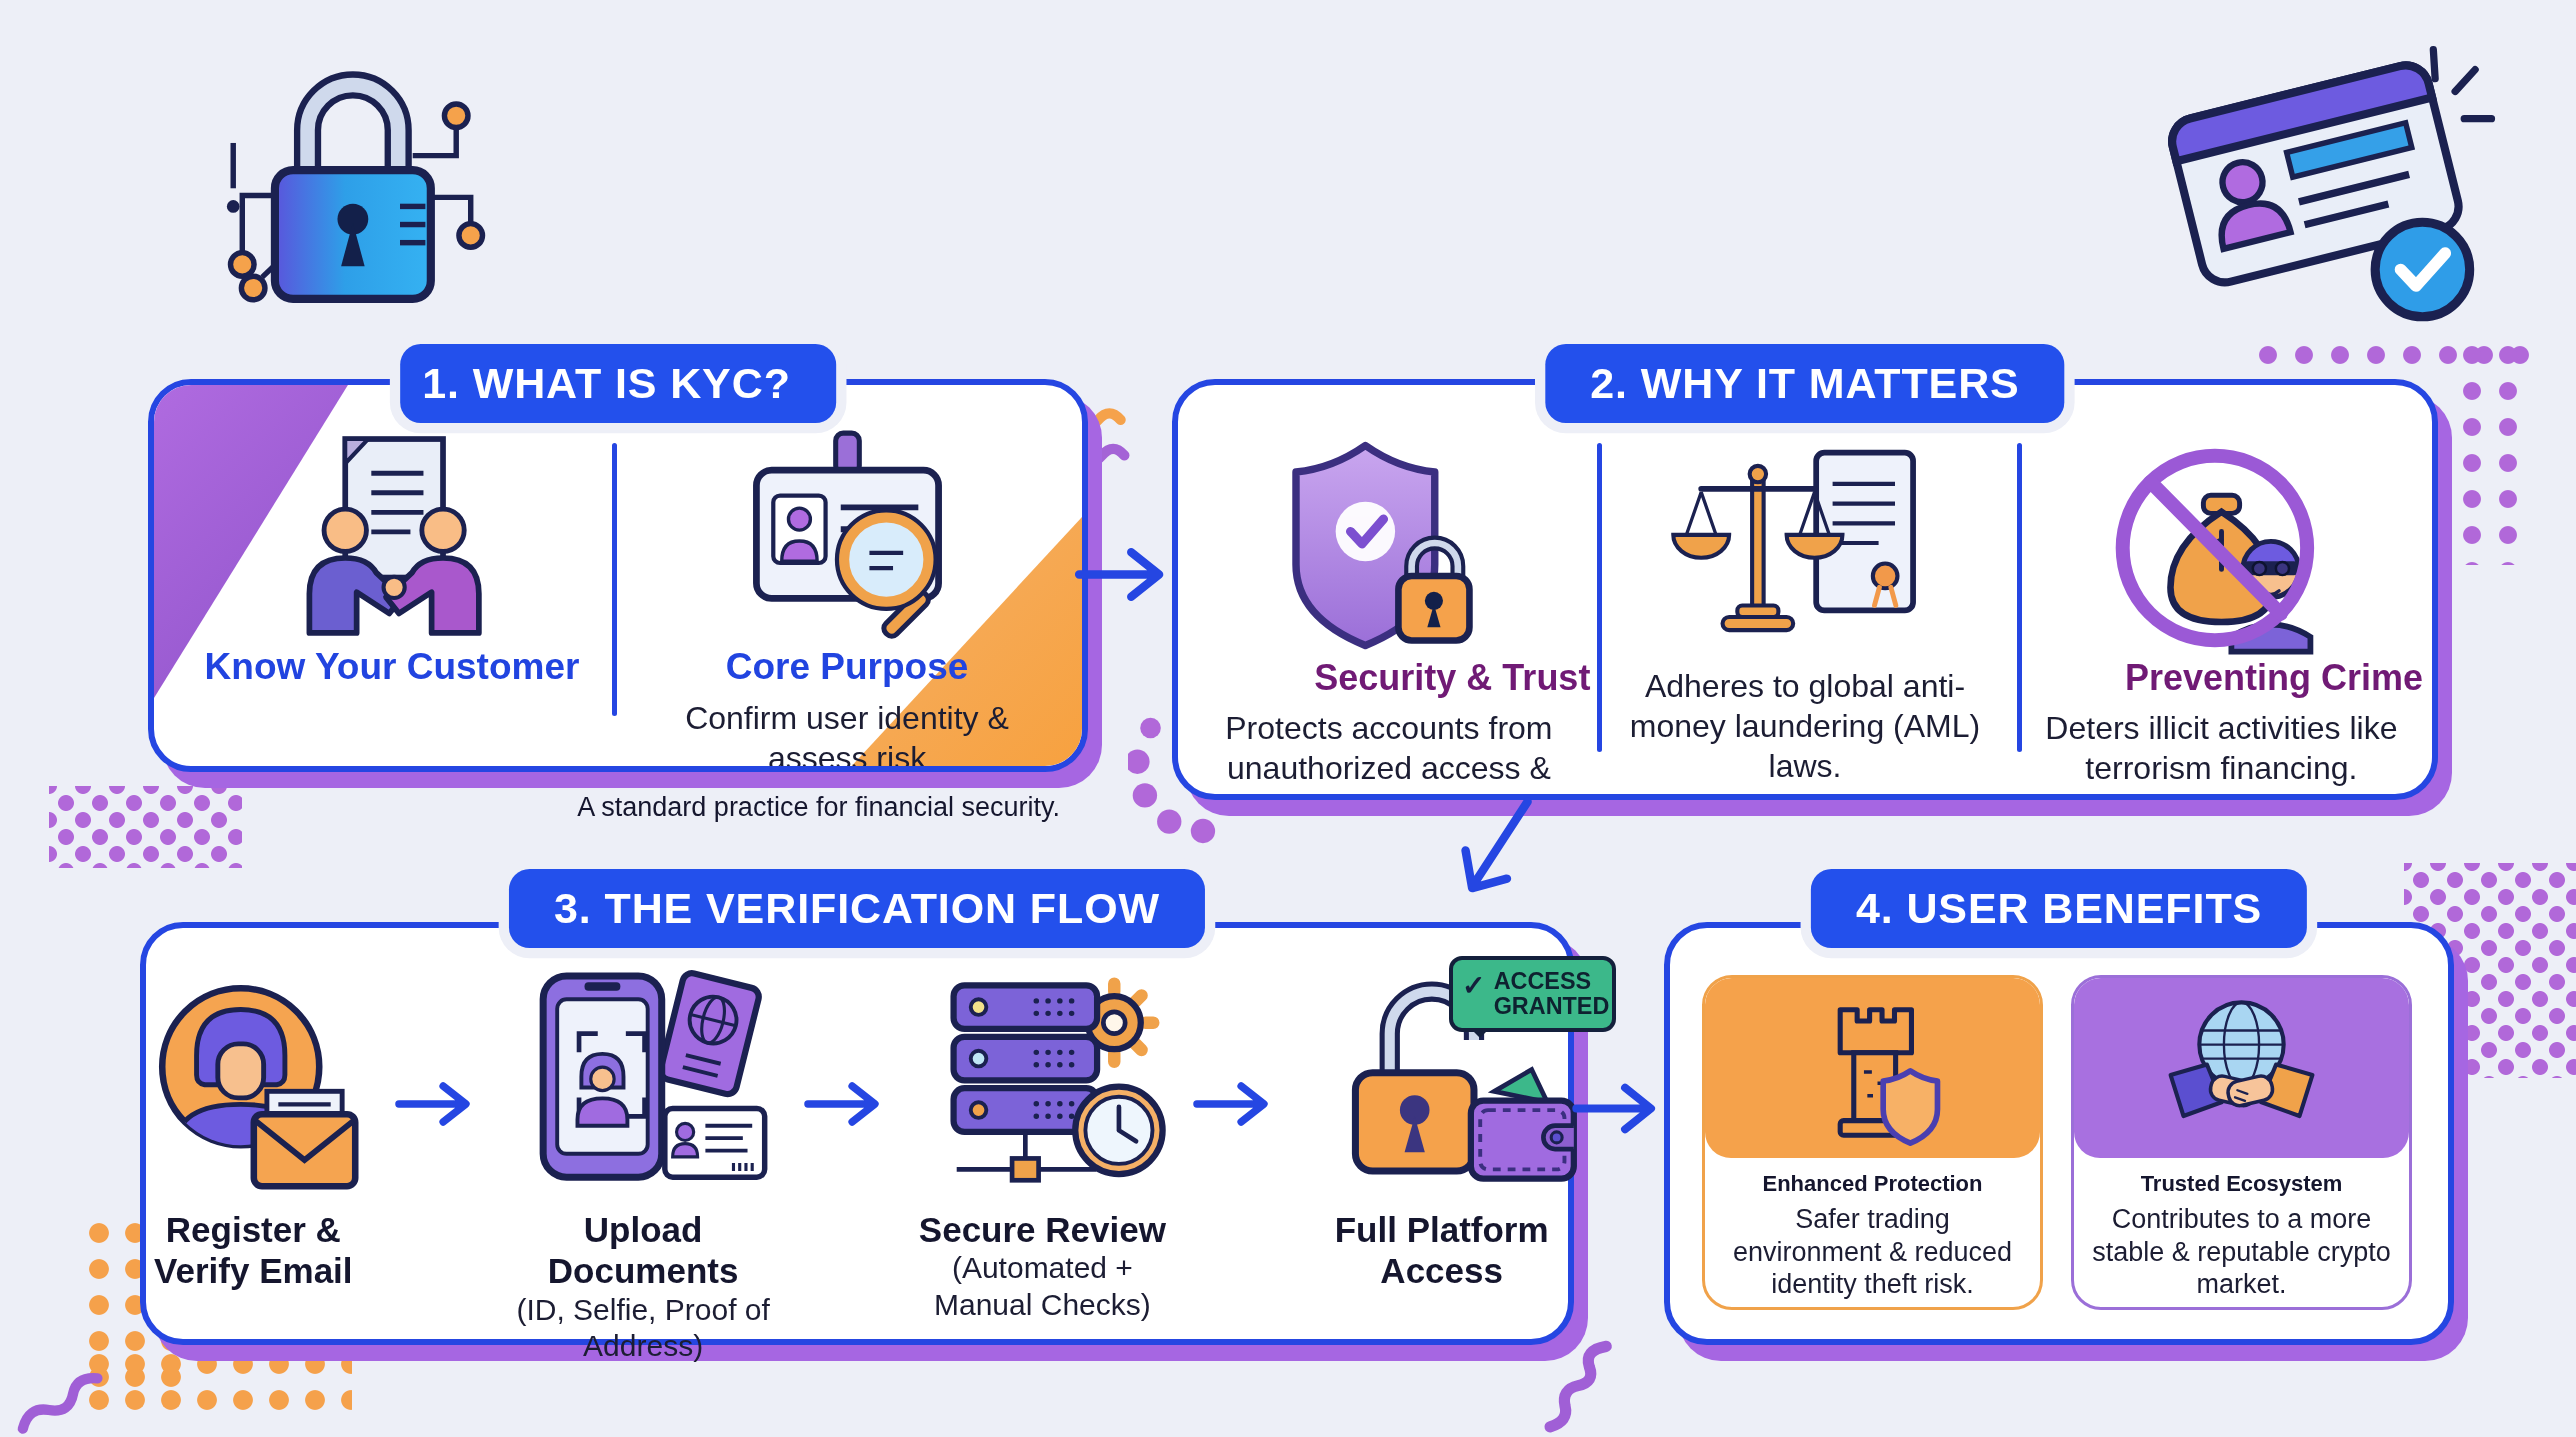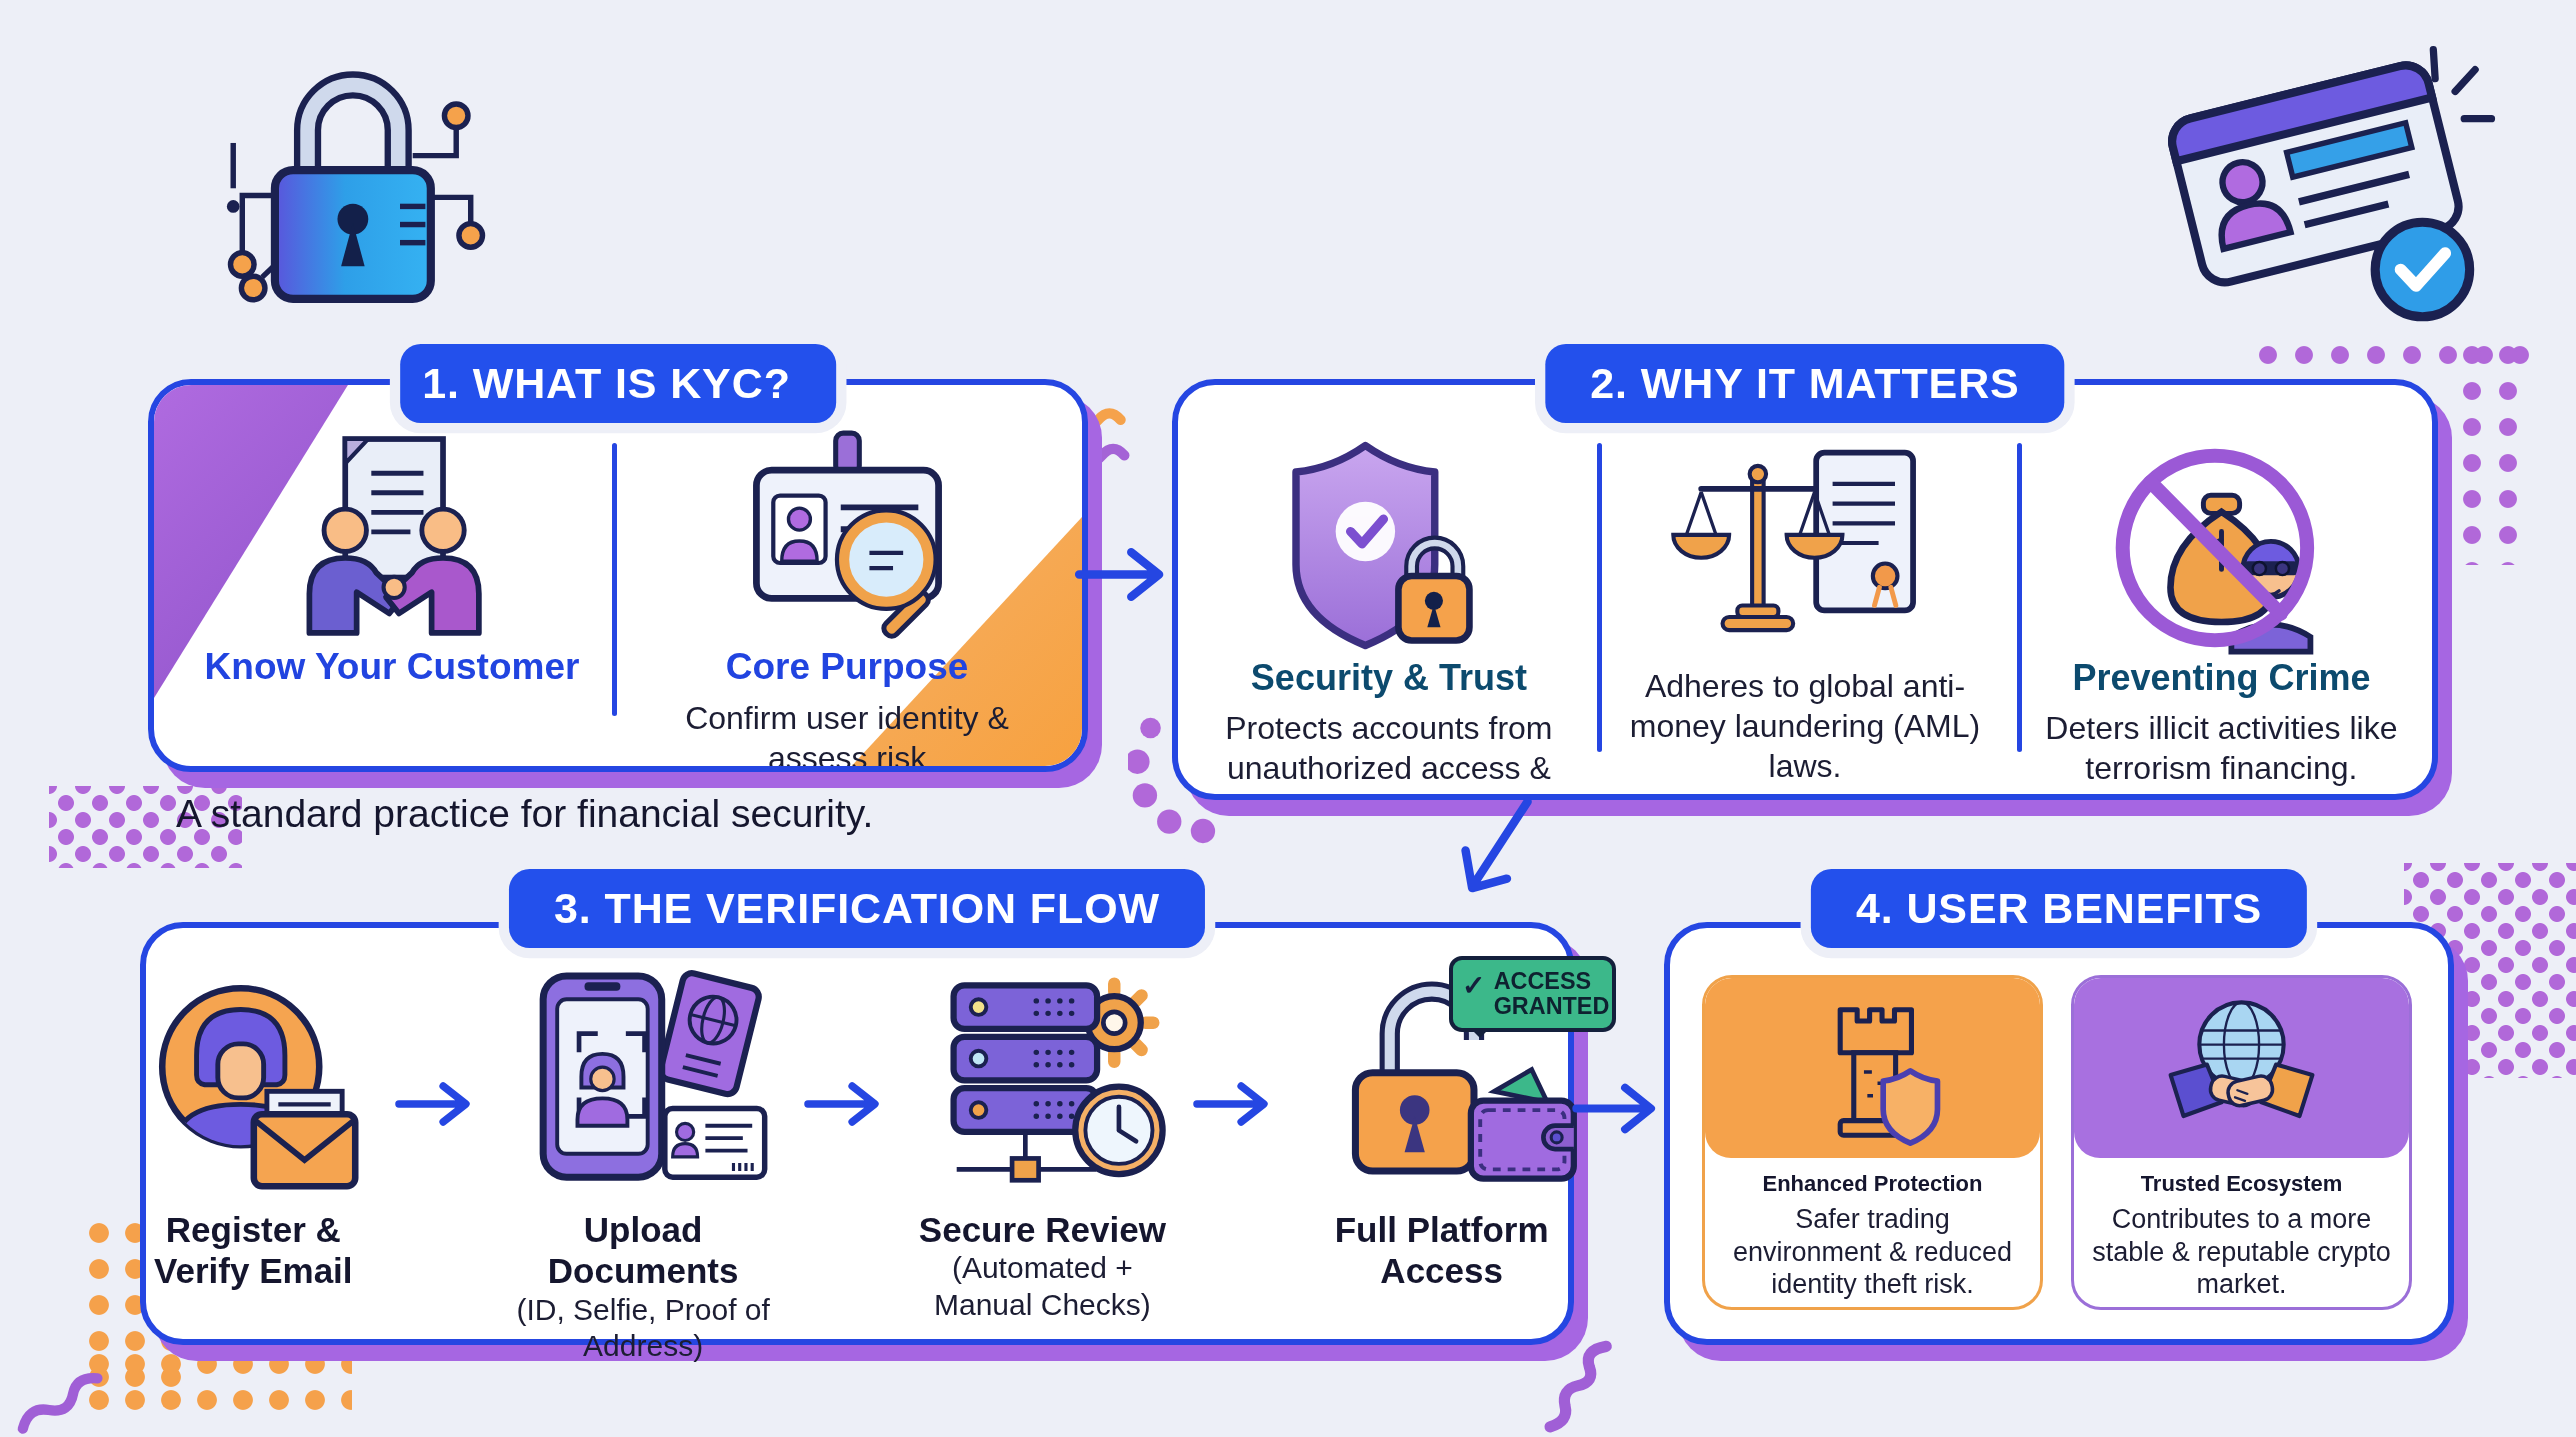--- a/index.html
+++ b/index.html
@@ -25,24 +25,24 @@
   .corner-tl{position:absolute;left:-1.9px;top:-1.9px;width:197px;height:318px;
              background:linear-gradient(135deg,#b06be0,#8d52c9);
              clip-path:polygon(0 0,100% 0,0 100%);}
   .corner-br{position:absolute;right:-1.9px;bottom:-1.9px;width:234px;height:253px;
              background:linear-gradient(315deg,#f7a13f,#f5b066);
              clip-path:polygon(100% 0,100% 100%,0 100%);}
 
   .colwrap{position:absolute;text-align:center;}
   .colwrap .icn{display:flex;align-items:center;justify-content:center;}
   .col-title-blue{font-weight:bold;font-size:37px;color:#2144e0;line-height:1.15;}
-  .col-title-dark{font-weight:bold;font-size:36px;color:#0c4a6e;line-height:1.15;}
+  .col-title-dark{font-weight:bold;font-size:36px;color:#701a75;line-height:1.15;text-align:right;}
   .col-desc{font-size:32px;color:#1c1d33;line-height:1.25;margin-top:9.4px;}
-  .caption{position:absolute;left:176px;top:792px;width:884px;text-align:left;
-           font-size:39px;color:#15162e;z-index:3;}
+  .caption{position:absolute;left:176px;top:792px;width:884px;text-align:right;
+           font-size:27px;color:#15162e;z-index:3;}
 
   
   .flow{position:absolute;left:140px;top:922px;width:1434px;height:423px;z-index:3;
         display:flex;justify-content:center;align-items:flex-start;gap:9.4px;padding-top:45px;}
   .step{display:flex;flex-direction:column;align-items:center;}
   .step .icn{height:229px;display:flex;align-items:center;justify-content:center;position:relative;}
   .step-title{font-weight:bold;font-size:35px;color:#15162e;text-align:center;line-height:1.18;margin-top:13px;}
   .step-sub{font-size:30px;color:#1c1d33;text-align:center;line-height:1.22;}
   .flowarrow{margin-top:110px;flex:none;}
 

